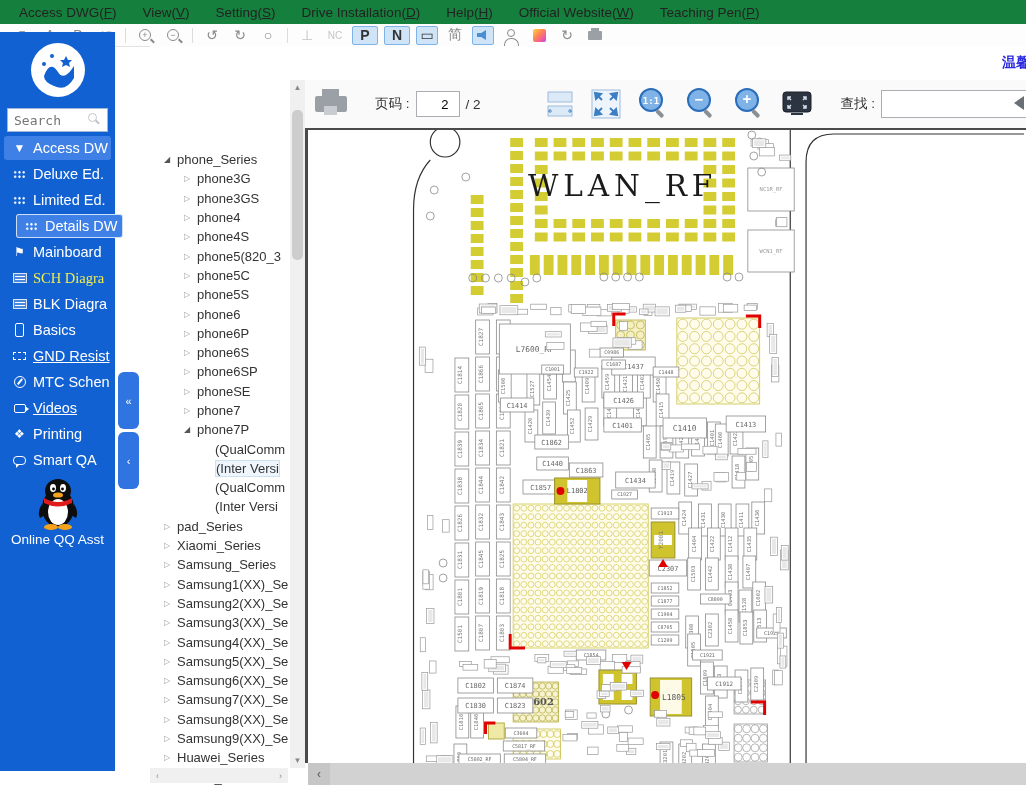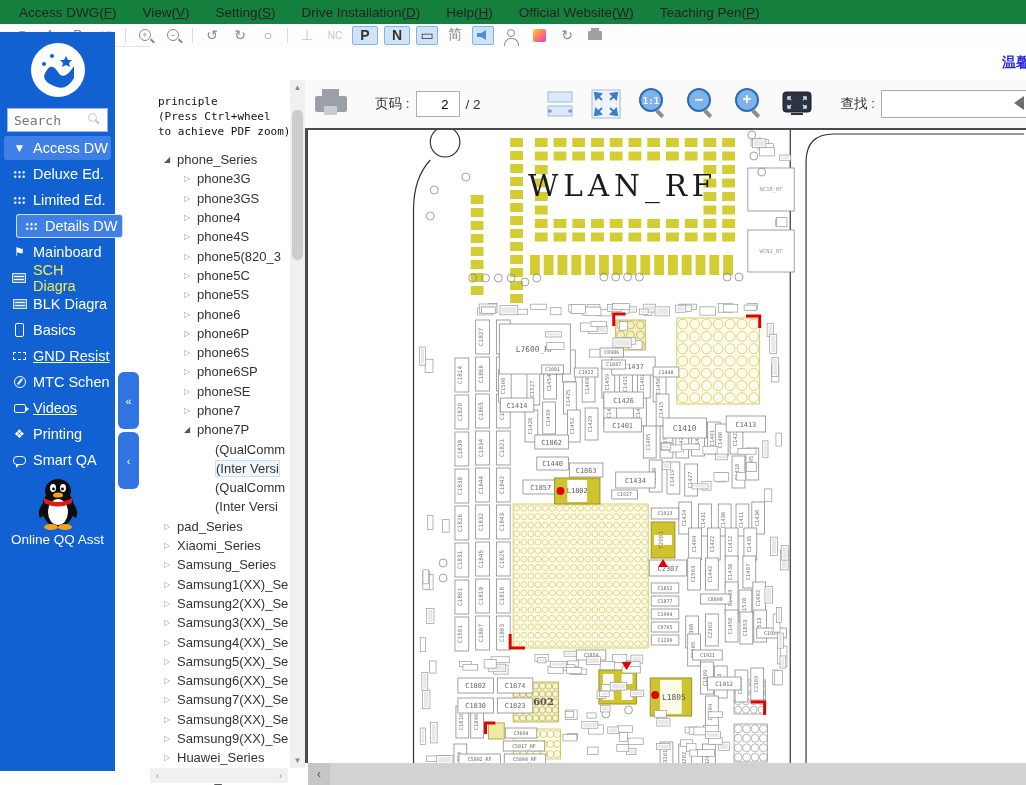--- a/index.html
+++ b/index.html
@@ -223,21 +223,21 @@
       <span class="sic">⚑</span>
       <span>Mainboard</span>
     </div>
     <div class="side-item" style="top: 234px;">
       <span class="sic">
         <span class="ic-doc">
           <i></i>
           <i></i>
         </span>
       </span>
-      <span style="color: rgb(242, 238, 78);">SCH Diagra</span>
+      <span style="color: rgb(242, 238, 78); font-family: Liberation Serif, serif;">SCH Diagra</span>
     </div>
     <div class="side-item" style="top: 260px;">
       <span class="sic">
         <span class="ic-doc">
           <i></i>
           <i></i>
         </span>
       </span>
       <span>BLK Diagra</span>
     </div>
@@ -278,23 +278,20 @@
   </div>
 
 <div class="handle" style="top:372px;">«</div>
 <div class="handle" style="top:432px;">‹</div>
 
 <div id="marquee">
   <span id="marquee-right">温馨</span>
 </div>
 
 <div id="treepanel">
-  <div id="tree-header"><span>principle</span>
-<span>(Press Ctrl+wheel</span>
-<span>to achieve PDF zoom)</span></div>
   <div id="tree-items">
       <div class="tree-row" style="padding-left: 14px;">
         <span class="arr exp">◢</span>
         <span class="lbl">phone_Series</span>
       </div>
       <div class="tree-row" style="padding-left: 34px;">
         <span class="arr">▷</span>
         <span class="lbl">phone3G</span>
       </div>
       <div class="tree-row" style="padding-left: 34px;">

